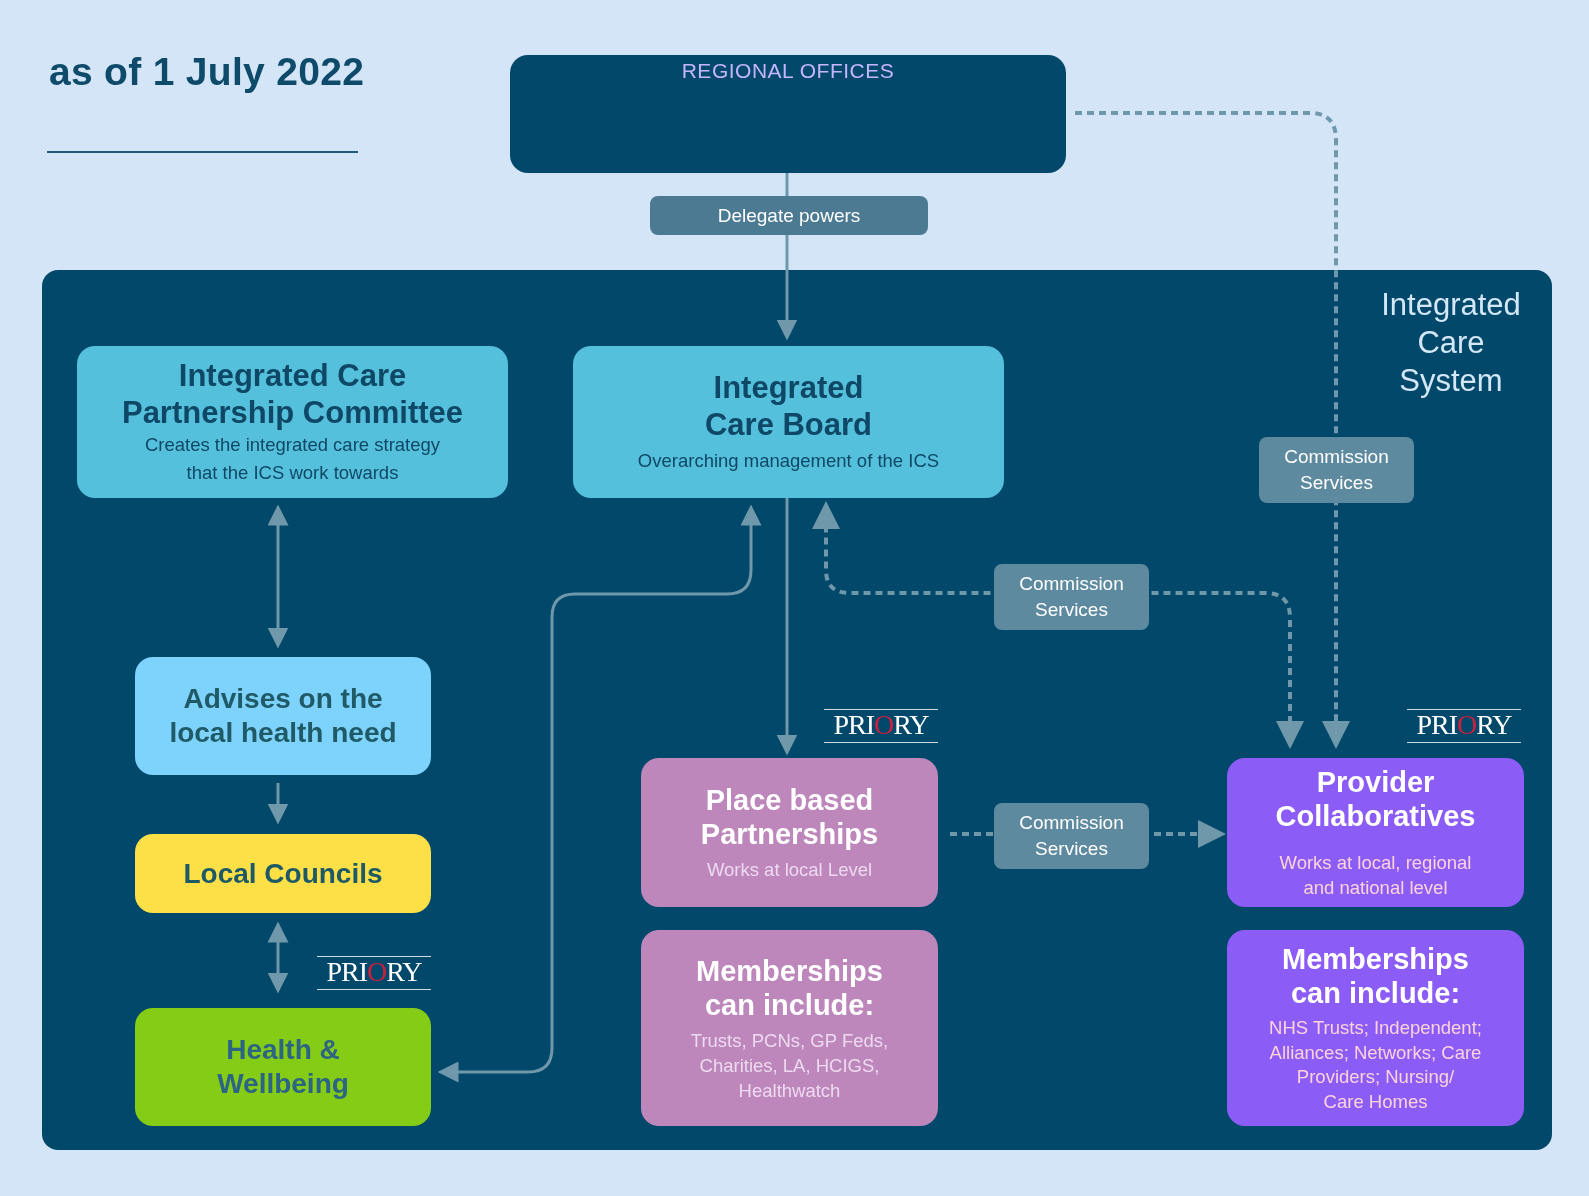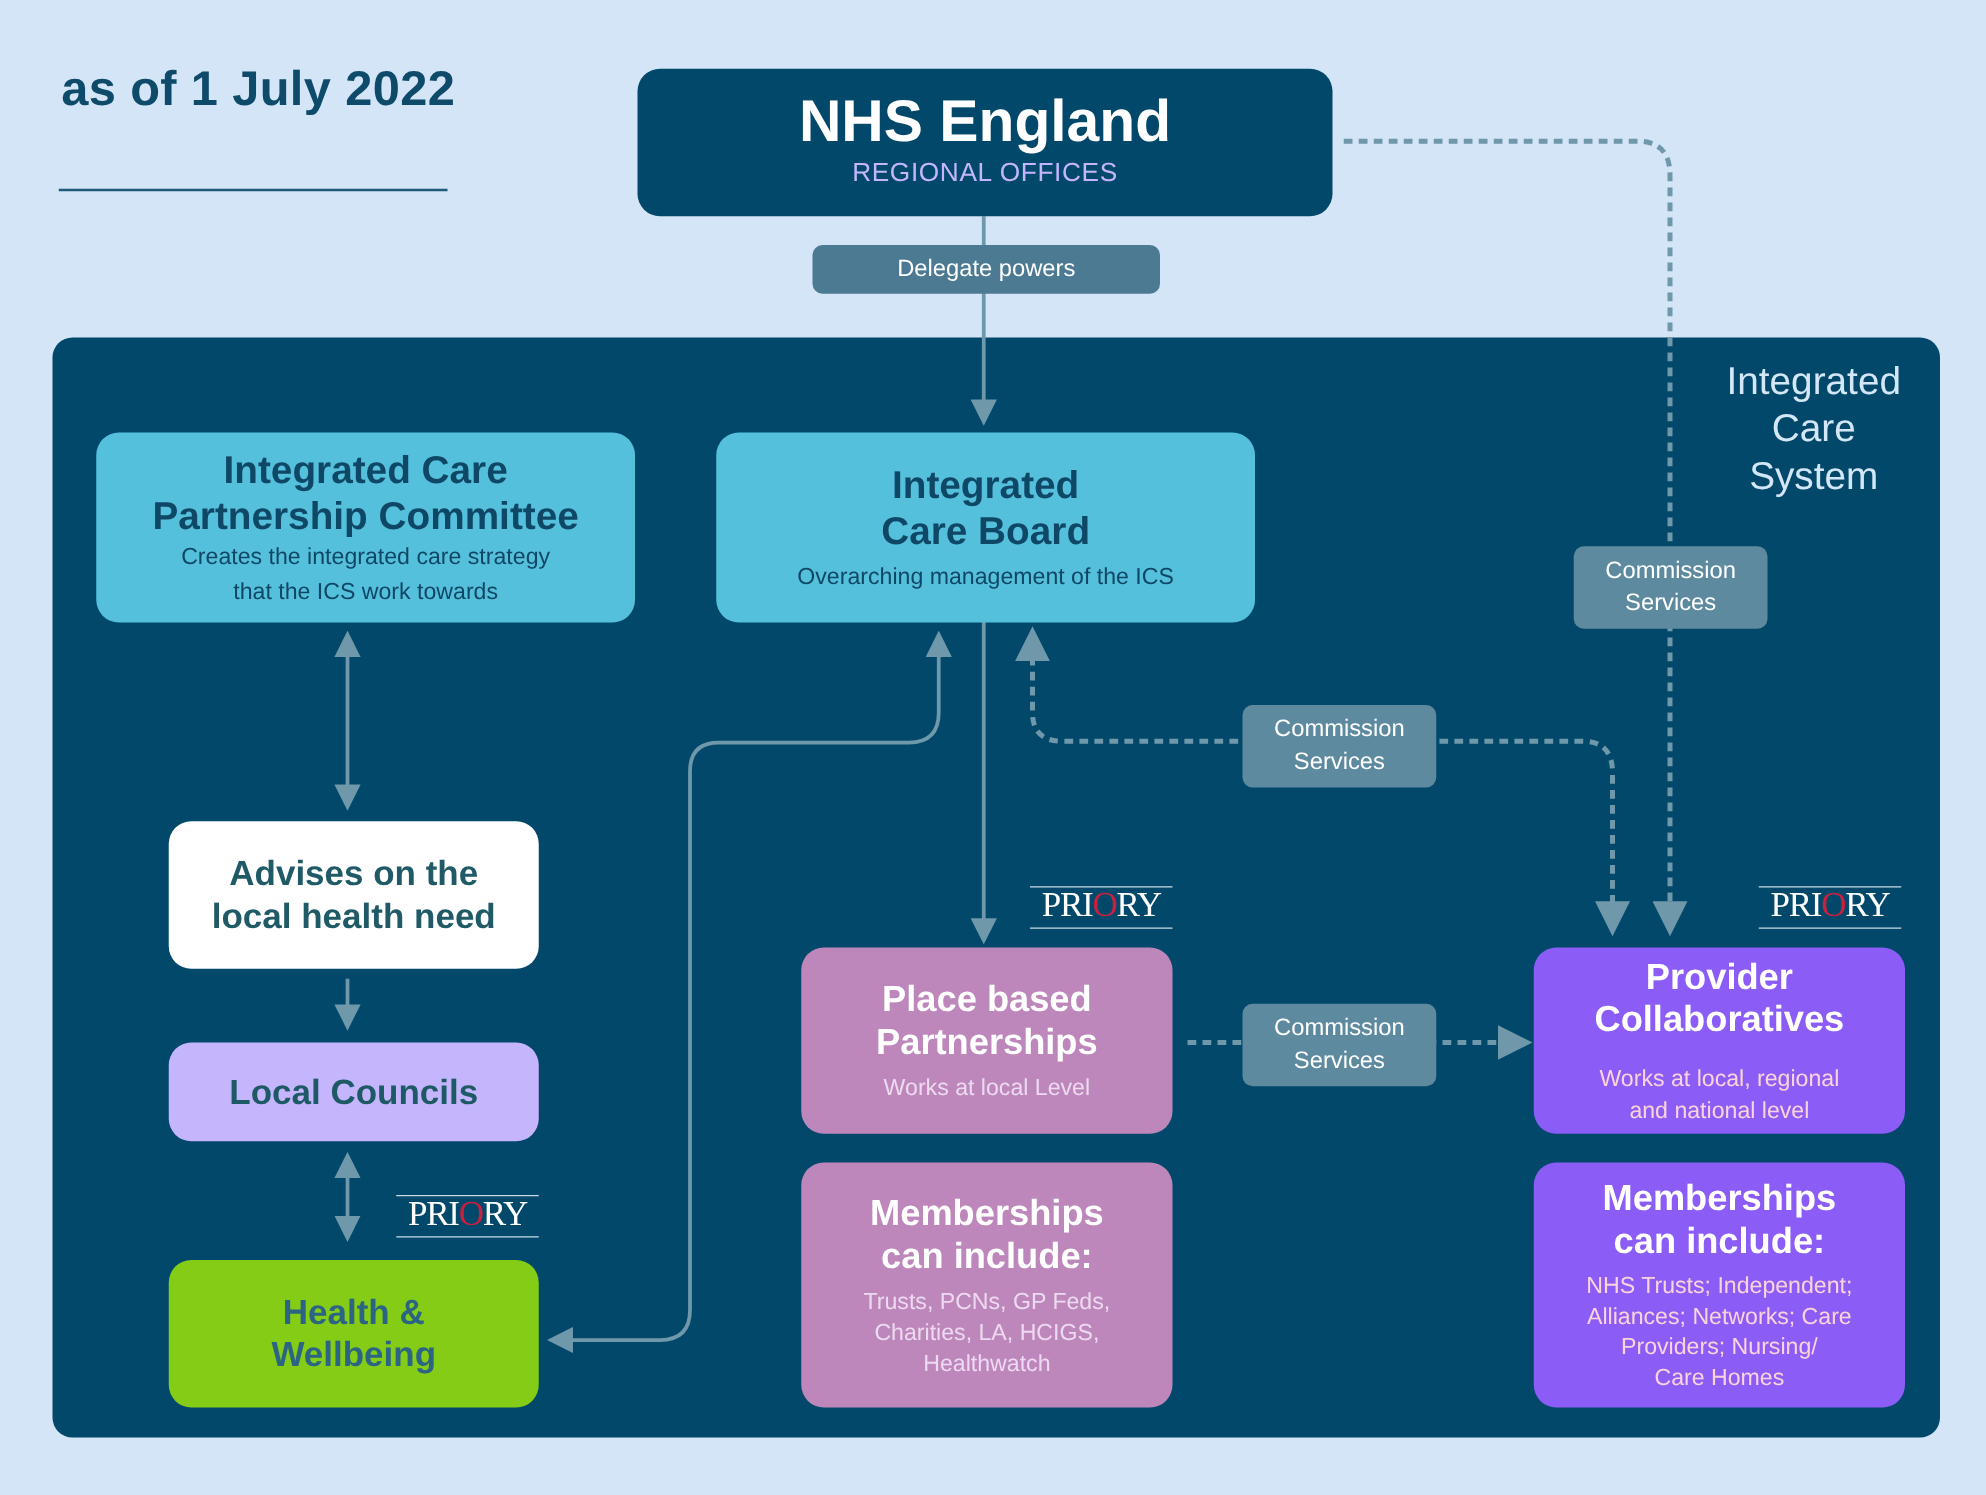--- a/index.html
+++ b/index.html
@@ -34,22 +34,22 @@
   .ics-label {
     left:1362px; top:286px; width:178px; text-align:center; color:#d3e7f6; font-size:31px; line-height:38px;
     font-weight:500;
   }
 
   .box { border-radius:18px; text-align:center; display:flex; flex-direction:column; justify-content:center; align-items:center; }
   .cyan { background:#55c0dc; color:#0f4866; }
   .cyan .h { font-size:31px; font-weight:600; line-height:37px; }
   .cyan .s { font-size:18.5px; line-height:28px; }
 
-  .yellow { background:#ffffff; color:#1f5a66; }
-  .green { background:#c4b5fd; color:#1d5a66; }
+  .yellow { background:#7dd3fc; color:#1f5a66; }
+  .green { background:#fde047; color:#1d5a66; }
   .grey { background:#84cc16; color:#2c6583; }
   .lbl-lg { font-size:28px; font-weight:600; line-height:34px; }
 
   .purple { background:#bd87bc; color:#fff; }
   .pink { background:#8b5cf6; color:#fff; }
   .bx-h { font-size:29px; font-weight:600; line-height:34px; }
   .purple .bx-s { color:#eddaf0; font-size:18.5px; line-height:25px; }
   .pink .bx-s { color:#fbd3dc; font-size:18.5px; line-height:24.5px; }
 
   .priory {
@@ -96,21 +96,20 @@
   <path d="M751,515 V570 Q751,594 727,594 H575 Q552,594 552,617 V1048 Q552,1072 528,1072 H448" fill="none" stroke="#6f98ab" stroke-width="3" marker-start="url(#ah)" marker-end="url(#ah)"></path>
 
   <line x1="787" y1="497" x2="787" y2="745" stroke="#6f98ab" stroke-width="3" marker-end="url(#ah)"></line>
 
   <path d="M1290,735 V618 Q1290,593 1266,593 H850 Q826,593 826,570 V515" fill="none" stroke="#6f98ab" stroke-width="4" stroke-dasharray="7,5" marker-start="url(#ah)" marker-end="url(#ah)"></path>
 
   <line x1="950" y1="834" x2="1212" y2="834" stroke="#6f98ab" stroke-width="4" stroke-dasharray="7,5" marker-end="url(#ah)"></line>
 </svg>
 
 <div class="abs nhs">
-  <div class="h">NHS England</div>
   <div class="s">REGIONAL OFFICES</div>
 </div>
 
 <div class="abs pill" style="left:650px;top:196px;width:278px;height:39px;">Delegate powers</div>
 
 <div class="abs box cyan" style="left:77px;top:346px;width:431px;height:152px;">
   <div class="h">Integrated Care</div>
   <div class="h">Partnership Committee</div>
   <div class="s">Creates the integrated care strategy</div>
   <div class="s">that the ICS work towards</div>

